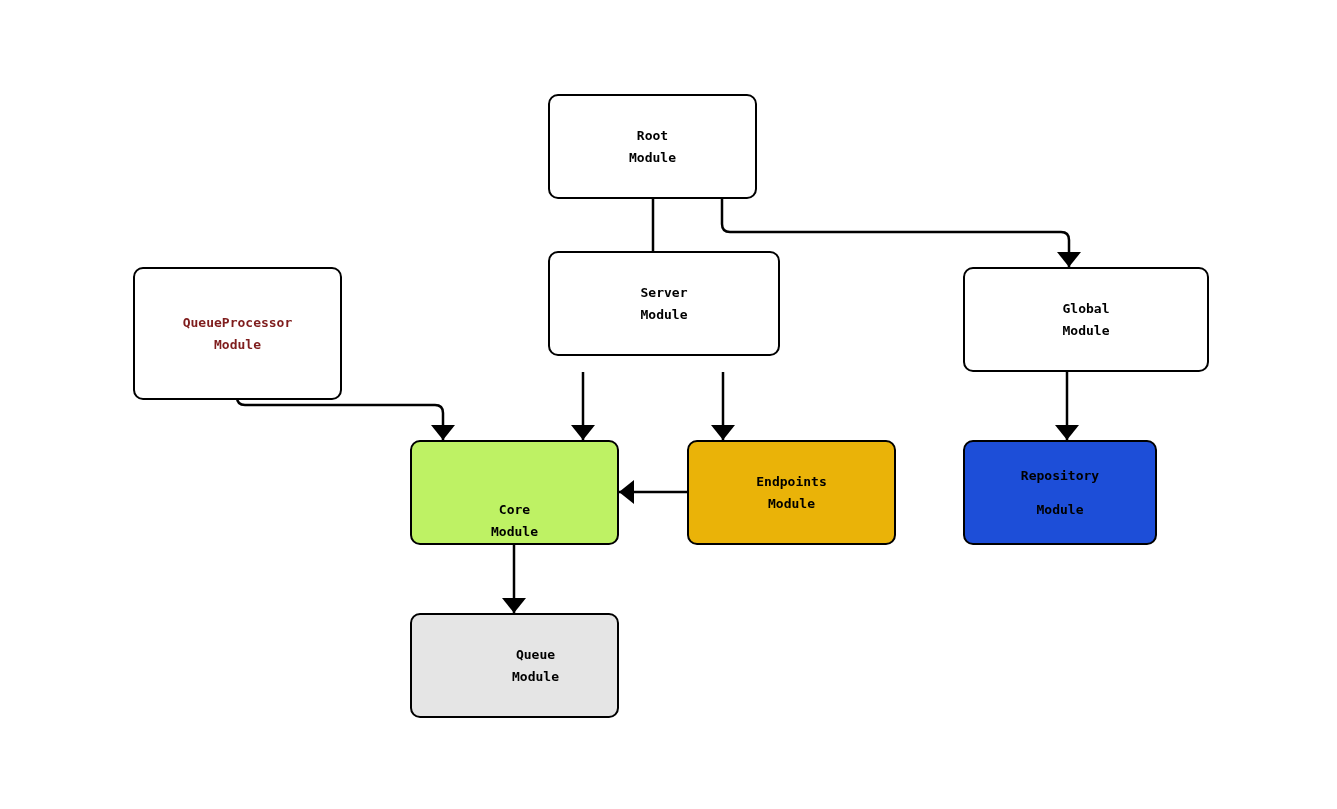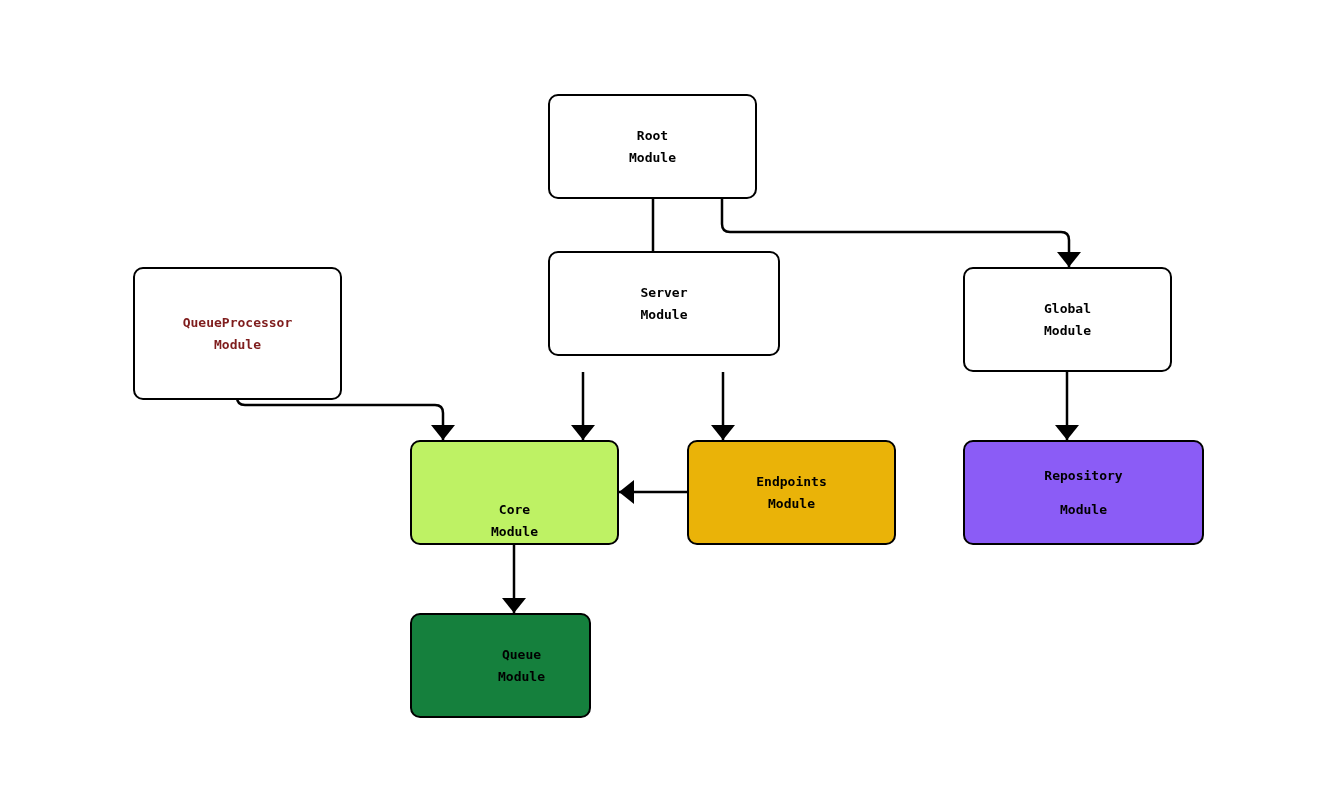--- a/index.html
+++ b/index.html
@@ -66,33 +66,33 @@
       <span>Module</span>
     </div>
     <div class="node" style="left: 133px; top: 267px; width: 209px; height: 133px; background: rgb(255, 255, 255); border-color: rgb(0, 0, 0); color: #7f1d1d;">
       <span>QueueProcessor</span>
       <span>Module</span>
     </div>
     <div class="node" style="left: 548px; top: 251px; width: 232px; height: 105px; background: rgb(255, 255, 255); border-color: rgb(0, 0, 0); color: rgb(0, 0, 0);">
       <span>Server</span>
       <span>Module</span>
     </div>
-    <div class="node" style="left: 963px; top: 267px; width: 209px; height: 105px; background: rgb(255, 255, 255); border-color: rgb(0, 0, 0); color: rgb(0, 0, 0); text-align: center;">
+    <div class="node" style="left: 963px; top: 267px; width: 246px; height: 105px; background: rgb(255, 255, 255); border-color: rgb(0, 0, 0); color: rgb(0, 0, 0); text-align: center;">
       <span>Global</span>
       <span>Module</span>
     </div>
     <div class="node" style="left: 410px; top: 440px; width: 209px; height: 105px; background: #bef264; border-color: rgb(0, 0, 0); color: rgb(0, 0, 0); justify-content: flex-end;">
       <span>Core</span>
       <span>Module</span>
     </div>
     <div class="node" style="left: 687px; top: 440px; width: 209px; height: 105px; background: #eab308; border-color: rgb(0, 0, 0); color: rgb(0, 0, 0);">
       <span>Endpoints</span>
       <span>Module</span>
     </div>
-    <div class="node" style="left: 963px; top: 440px; width: 241px; height: 105px; background: #8b5cf6; border-color: rgb(0, 0, 0); color: rgb(0, 0, 0); gap: 12px;">
+    <div class="node" style="left: 963px; top: 440px; width: 194px; height: 105px; background: #1d4ed8; border-color: rgb(0, 0, 0); color: rgb(0, 0, 0); gap: 12px;">
       <span>Repository</span>
       <span>Module</span>
     </div>
-    <div class="node" style="left: 410px; top: 613px; width: 181px; height: 105px; background: #15803d; border-color: rgb(0, 0, 0); color: rgb(0, 0, 0); padding-left: 42px;">
+    <div class="node" style="left: 410px; top: 613px; width: 209px; height: 105px; background: #e5e5e5; border-color: rgb(0, 0, 0); color: rgb(0, 0, 0); padding-left: 42px;">
       <span>Queue</span>
       <span>Module</span>
     </div>
   </div>
 
 </body></html>

